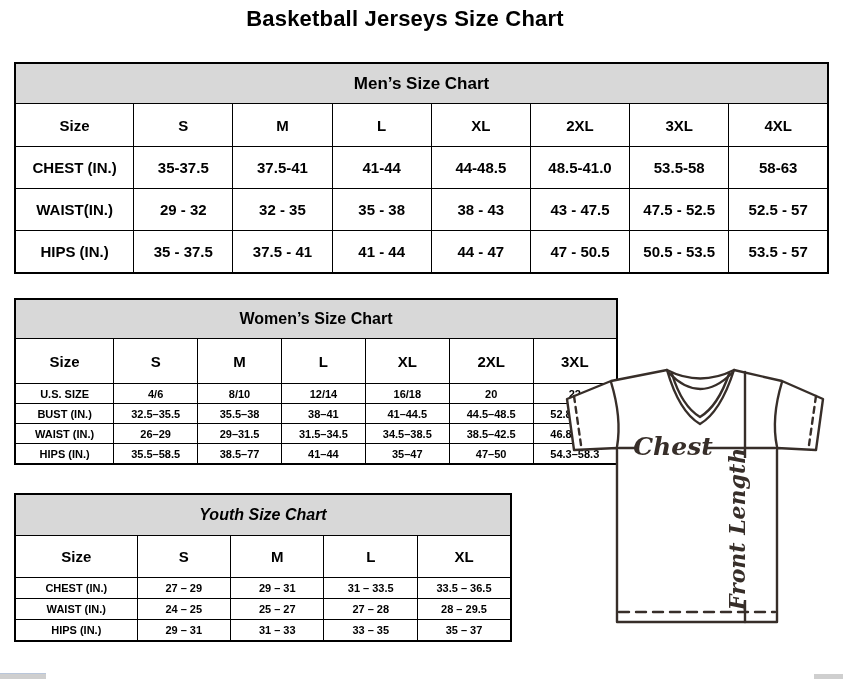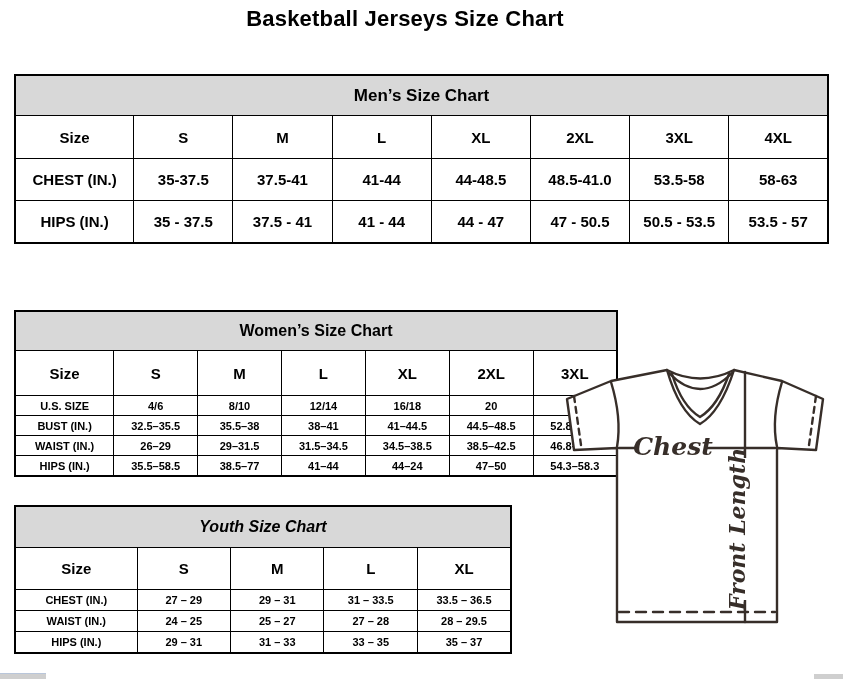--- a/index.html
+++ b/index.html
@@ -6,21 +6,21 @@
   body{
     width:843px;height:679px;position:relative;background:#ffffff;
     font-family:"Liberation Sans", sans-serif;color:#000;overflow:hidden;
   }
   .page-title{
     position:absolute;left:0;top:6px;width:810px;text-align:center;
     font-size:22px;font-weight:bold;letter-spacing:.2px;
   }
   table{border-collapse:collapse;table-layout:fixed;position:absolute;background:#fff;}
   table, th, td{border:1.5px solid #000;}
-  table{border-width:2px;margin-top:12px;}
+  table{border-width:2px;}
   th,td{text-align:center;vertical-align:middle;padding:0 2px;overflow:hidden;white-space:nowrap;}
   .band{background:#d8d8d8;font-weight:bold;}
 
   
   .t-mens{left:14px;top:62px;width:815px;}
   .t-mens .band{font-size:17px;height:39px;}
   .t-mens .size-row th{font-size:15px;height:42px;}
   .t-mens .data-row th,.t-mens .data-row td{font-size:15px;font-weight:bold;height:41px;}
 
   
@@ -74,20 +74,30 @@
     <th>CHEST (IN.)</th>
     <td>35-37.5</td>
     <td>37.5-41</td>
     <td>41-44</td>
     <td>44-48.5</td>
     <td>48.5-41.0</td>
     <td>53.5-58</td>
     <td>58-63</td>
   </tr>
   <tr class="data-row">
+    <th>WAIST(IN.)</th>
+    <td>29 - 32</td>
+    <td>32 - 35</td>
+    <td>35 - 38</td>
+    <td>38 - 43</td>
+    <td>43 - 47.5</td>
+    <td>47.5 - 52.5</td>
+    <td>52.5 - 57</td>
+  </tr>
+  <tr class="data-row">
     <th>HIPS (IN.)</th>
     <td>35 - 37.5</td>
     <td>37.5 - 41</td>
     <td>41 - 44</td>
     <td>44 - 47</td>
     <td>47 - 50.5</td>
     <td>50.5 - 53.5</td>
     <td>53.5 - 57</td>
   </tr>
 </tbody>
@@ -141,21 +151,21 @@
     <td>31.5–34.5</td>
     <td>34.5–38.5</td>
     <td>38.5–42.5</td>
     <td>46.8–50.3</td>
   </tr>
   <tr class="data-row">
     <th>HIPS (IN.)</th>
     <td>35.5–58.5</td>
     <td>38.5–77</td>
     <td>41–44</td>
-    <td>44–24</td>
+    <td>35–47</td>
     <td>47–50</td>
     <td>54.3–58.3</td>
   </tr>
 </tbody>
   </table>
 
 <table class="t-youth">
   <colgroup>
       <col style="width:24.6%">
       <col>

